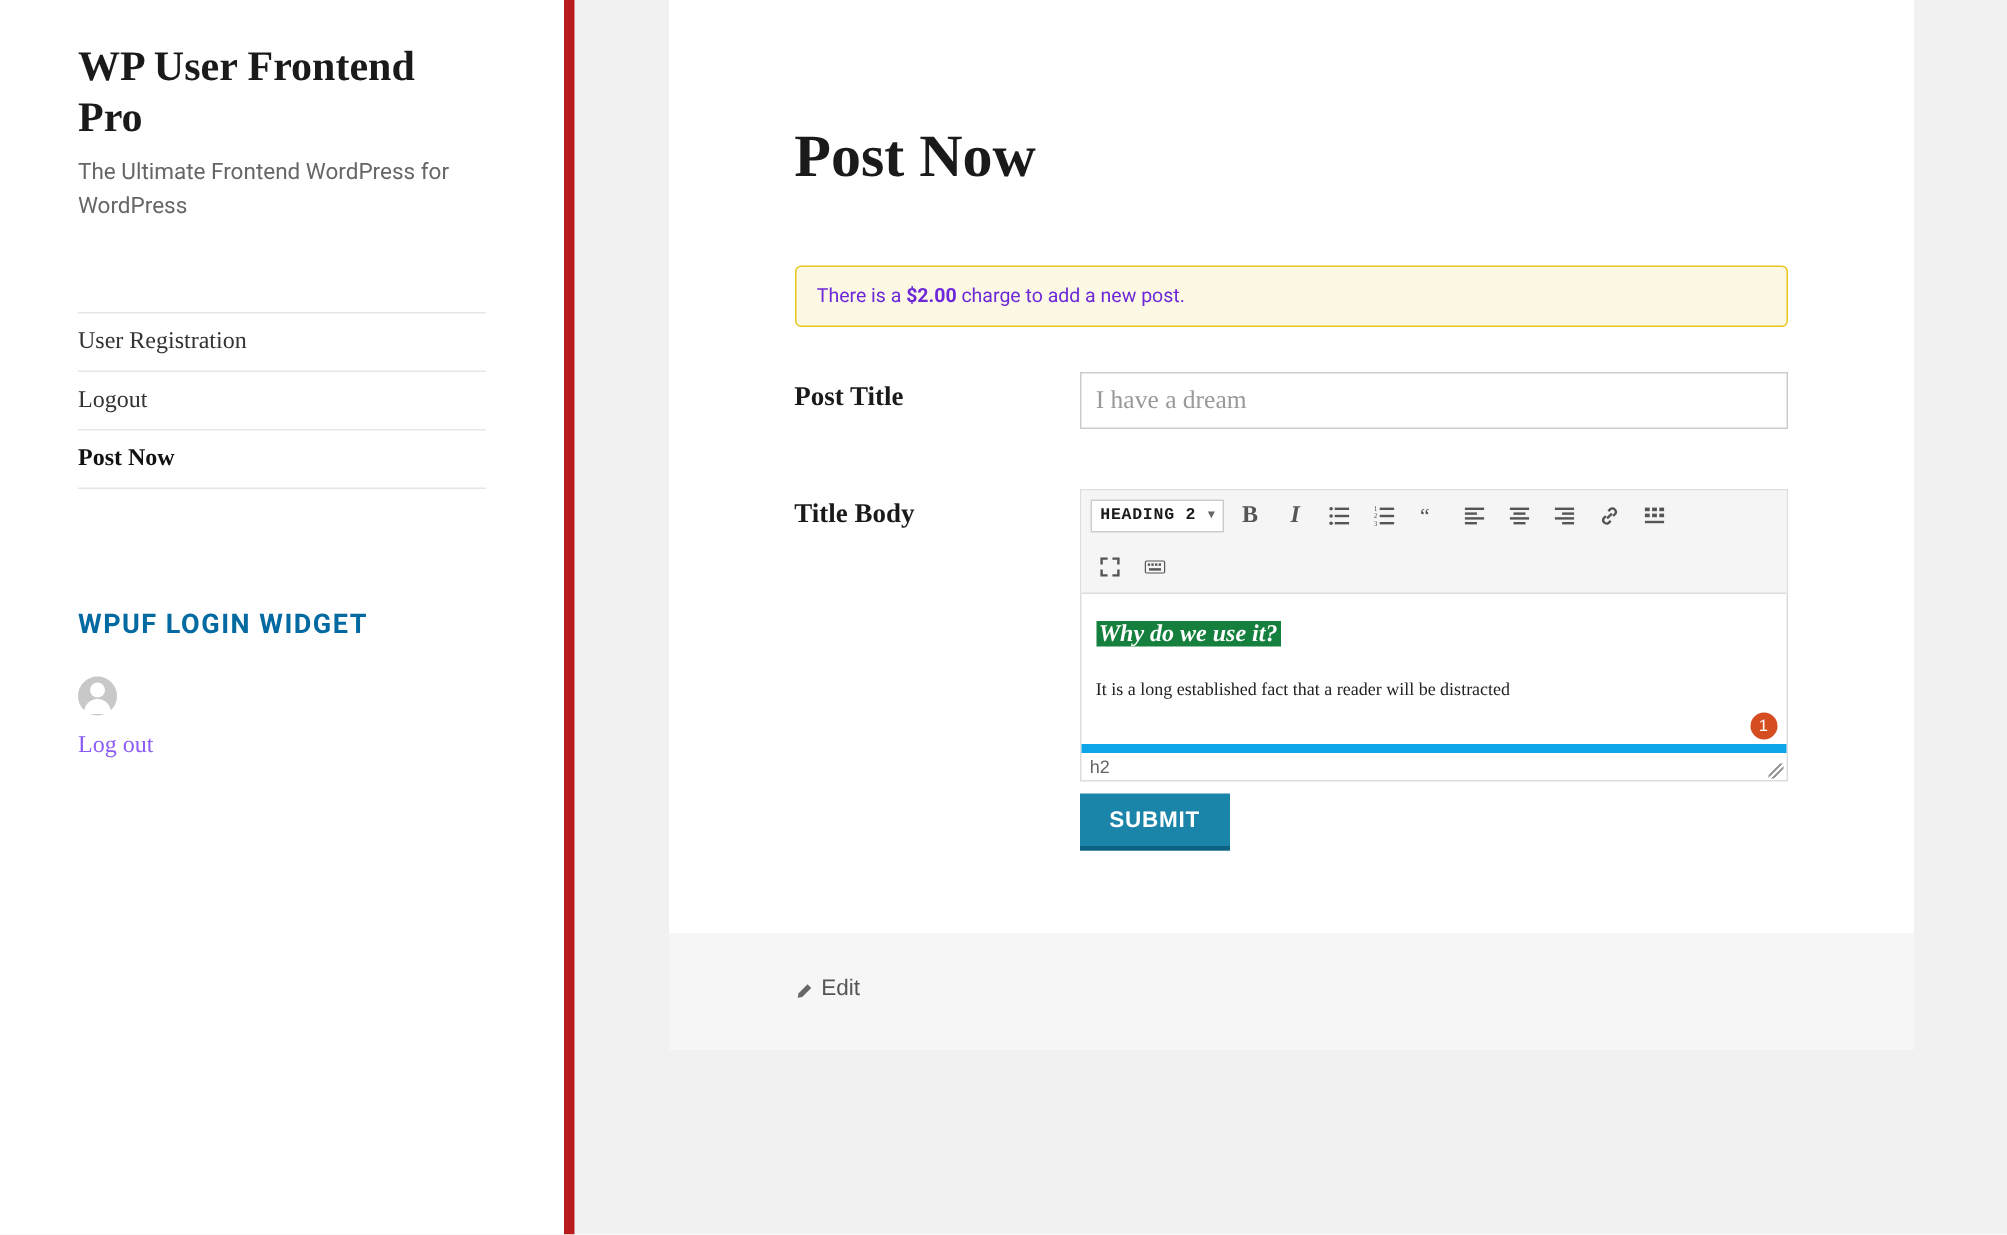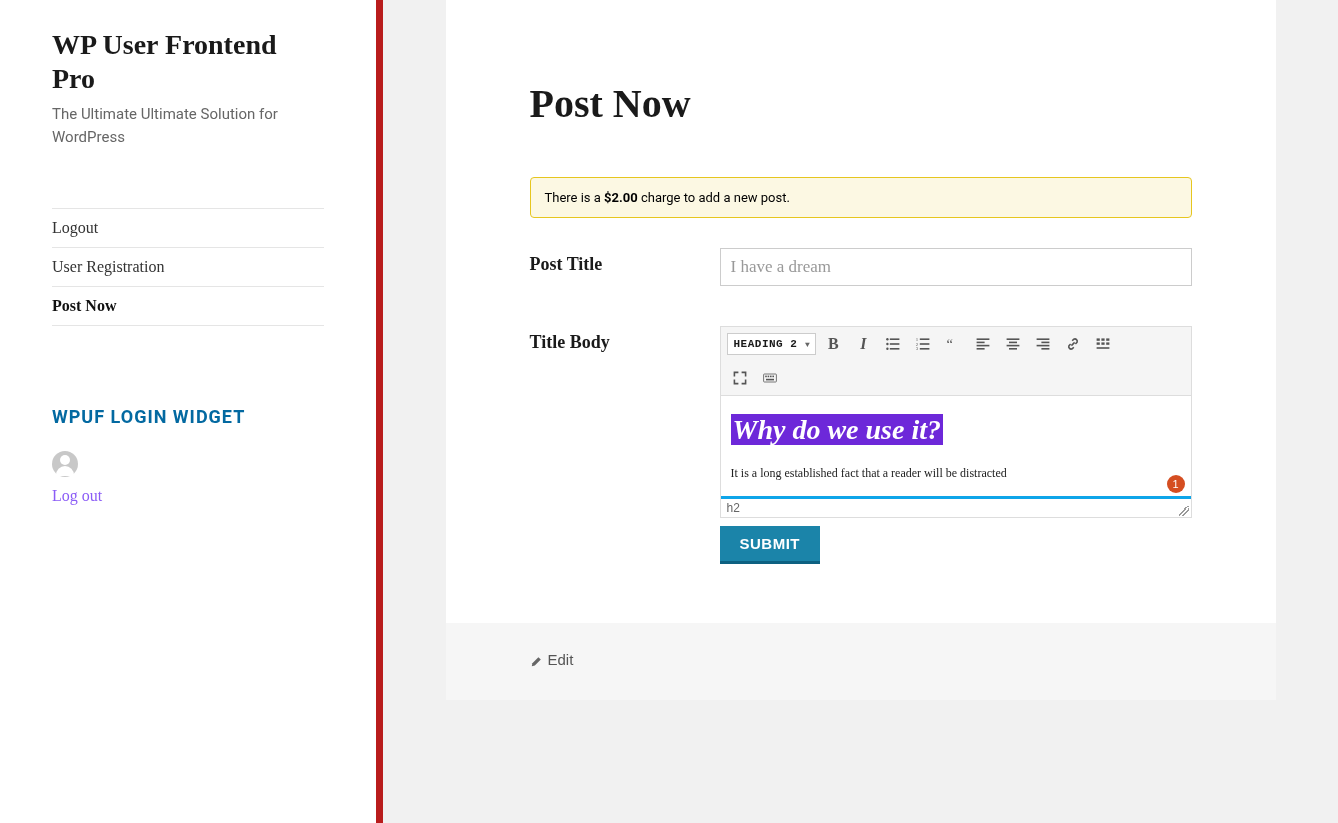--- a/index.html
+++ b/index.html
@@ -88,21 +88,21 @@
     font-weight: 700;
     margin-bottom: 50px;
   }
   .notice {
     background: #fcf8e3;
     border: 1px solid #e6c61f;
     border-radius: 4px;
     padding: 12px 14px;
     font-family: -apple-system, BlinkMacSystemFont, "Segoe UI", Roboto, sans-serif;
     font-size: 13px;
-    color: #000000;
+    color: #6d28d9;
     margin-bottom: 30px;
   }
   .form-row { display: flex; margin-bottom: 40px; }
   .form-label {
     width: 190px;
     flex-shrink: 0;
     font-weight: 700;
     font-size: 18px;
     padding-top: 6px;
   }
@@ -155,23 +155,23 @@
   .tbtn .glyph-i { font-style: italic; font-weight: 700; }
 
   .editor-body {
     position: relative;
     height: 100px;
     overflow-y: scroll;
     padding: 18px 10px 10px;
     font-family: Georgia, serif;
   }
   .sel-heading {
-    background: #6d28d9;
+    background: #15803d;
     color: #fff;
-    font-size: 28px;
+    font-size: 16px;
     font-weight: 700;
     font-style: italic;
     display: inline;
     padding: 0 2px;
   }
   .body-para {
     margin-top: 20px;
     font-size: 12px;
     color: #222;
   }
@@ -181,21 +181,21 @@
     right: 6px;
     width: 18px; height: 18px;
     background: #d54e21;
     color: #fff;
     border-radius: 50%;
     font-family: sans-serif;
     font-size: 11px;
     display: flex; align-items: center; justify-content: center;
   }
   .editor-status {
-    border-top: 3px solid #0ea5e9;
+    border-top: 6px solid #0ea5e9;
     font-family: sans-serif;
     font-size: 12px;
     color: #666;
     padding: 2px 6px;
     position: relative;
   }
   .resize-grip {
     position: absolute; right: 2px; bottom: 1px;
     width: 10px; height: 10px;
     background:
@@ -232,25 +232,25 @@
   
   .editor-body::-webkit-scrollbar { width: 14px; }
   .editor-body::-webkit-scrollbar-track { background: #f1f1f1; }
   .editor-body::-webkit-scrollbar-thumb { background: #c1c1c1; }
 </style>
 </head>
 <body>
 
 <aside class="sidebar">
   <h1 class="site-title">WP User Frontend Pro</h1>
-  <p class="tagline">The Ultimate Ultimate Solution for WordPress</p>
+  <p class="tagline">The Ultimate Frontend WordPress for WordPress</p>
 
   <nav class="nav">
+    <a href="#">User Registration</a>
     <a href="#">Logout</a>
-    <a href="#">User Registration</a>
     <a href="#" class="active">Post Now</a>
   </nav>
 
   <h3 class="widget-title">WPUF LOGIN WIDGET</h3>
   <div class="widget-body">
     <span class="avatar"></span>
     <a href="#" class="logout-link">Log out</a>
   </div>
 </aside>
 

